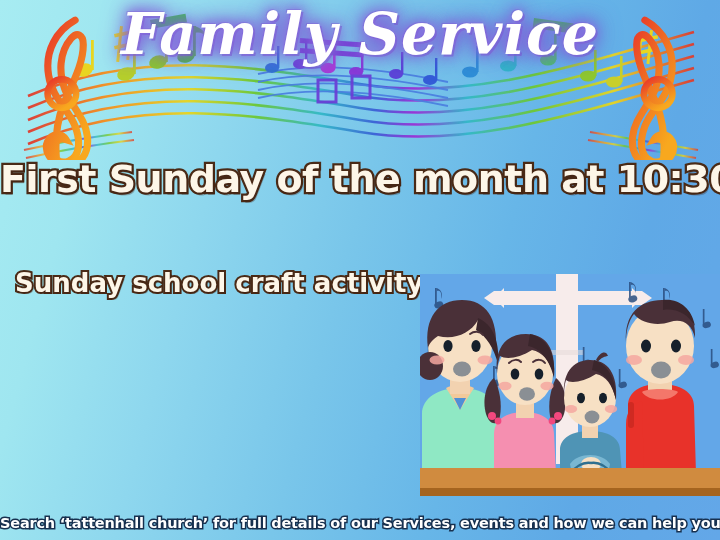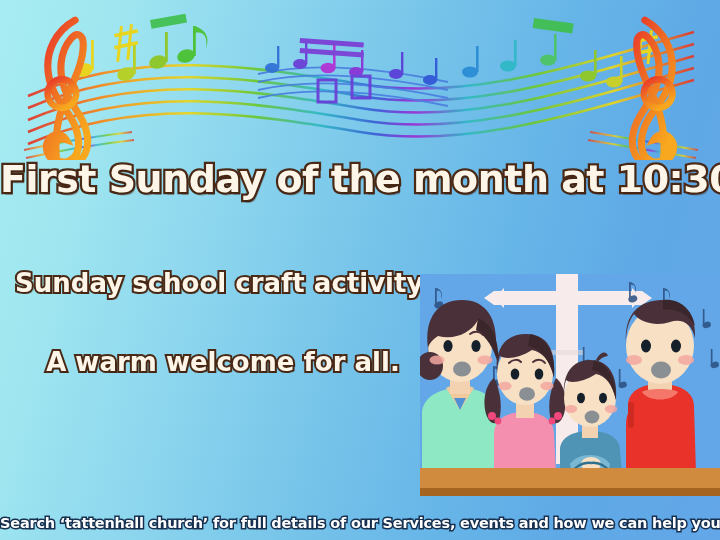--- a/index.html
+++ b/index.html
@@ -231,29 +231,29 @@
                  C41,150 33,143 34,134 C35,127 41,123 47,125 C43,118 33,119 29,127
                  C25,136 32,148 45,150 C60,152 70,140 68,122 C66,104 52,92 46,76
                  C40,60 40,40 52,26 C58,19 64,22 64,32 C64,52 52,72 44,92
                  C38,108 36,128 38,148" fill="none" stroke="url(#gClefR)" stroke-width="7" stroke-linecap="round"></path>
         <circle cx="43" cy="80" r="14" fill="none" stroke="url(#gClefR)" stroke-width="6.5"></circle>
       </g>
     </svg>
   </div>
 
   <div class="title-wrap">
+    <div class="title-line l1">Family Service</div>
   </div>
 
   <div class="headline">First Sunday of the month at 10:30am</div>
 
   <div class="body-block">
     <div class="gap-a"></div>
     <div class="body-line">Sunday school craft activity.</div>
     <div class="gap-b"></div>
-    <div class="body-line">A warm welcome for all.</div>
   </div>
 
   <div class="family">
     <svg width="300" height="232" viewBox="0 0 300 232" xmlns="http://www.w3.org/2000/svg">
       <defs>
         <clipPath id="frame">
             <rect x="0" y="0" width="300" height="232"></rect>
           </clipPath>
       </defs>
       <g clip-path="url(#frame)">

